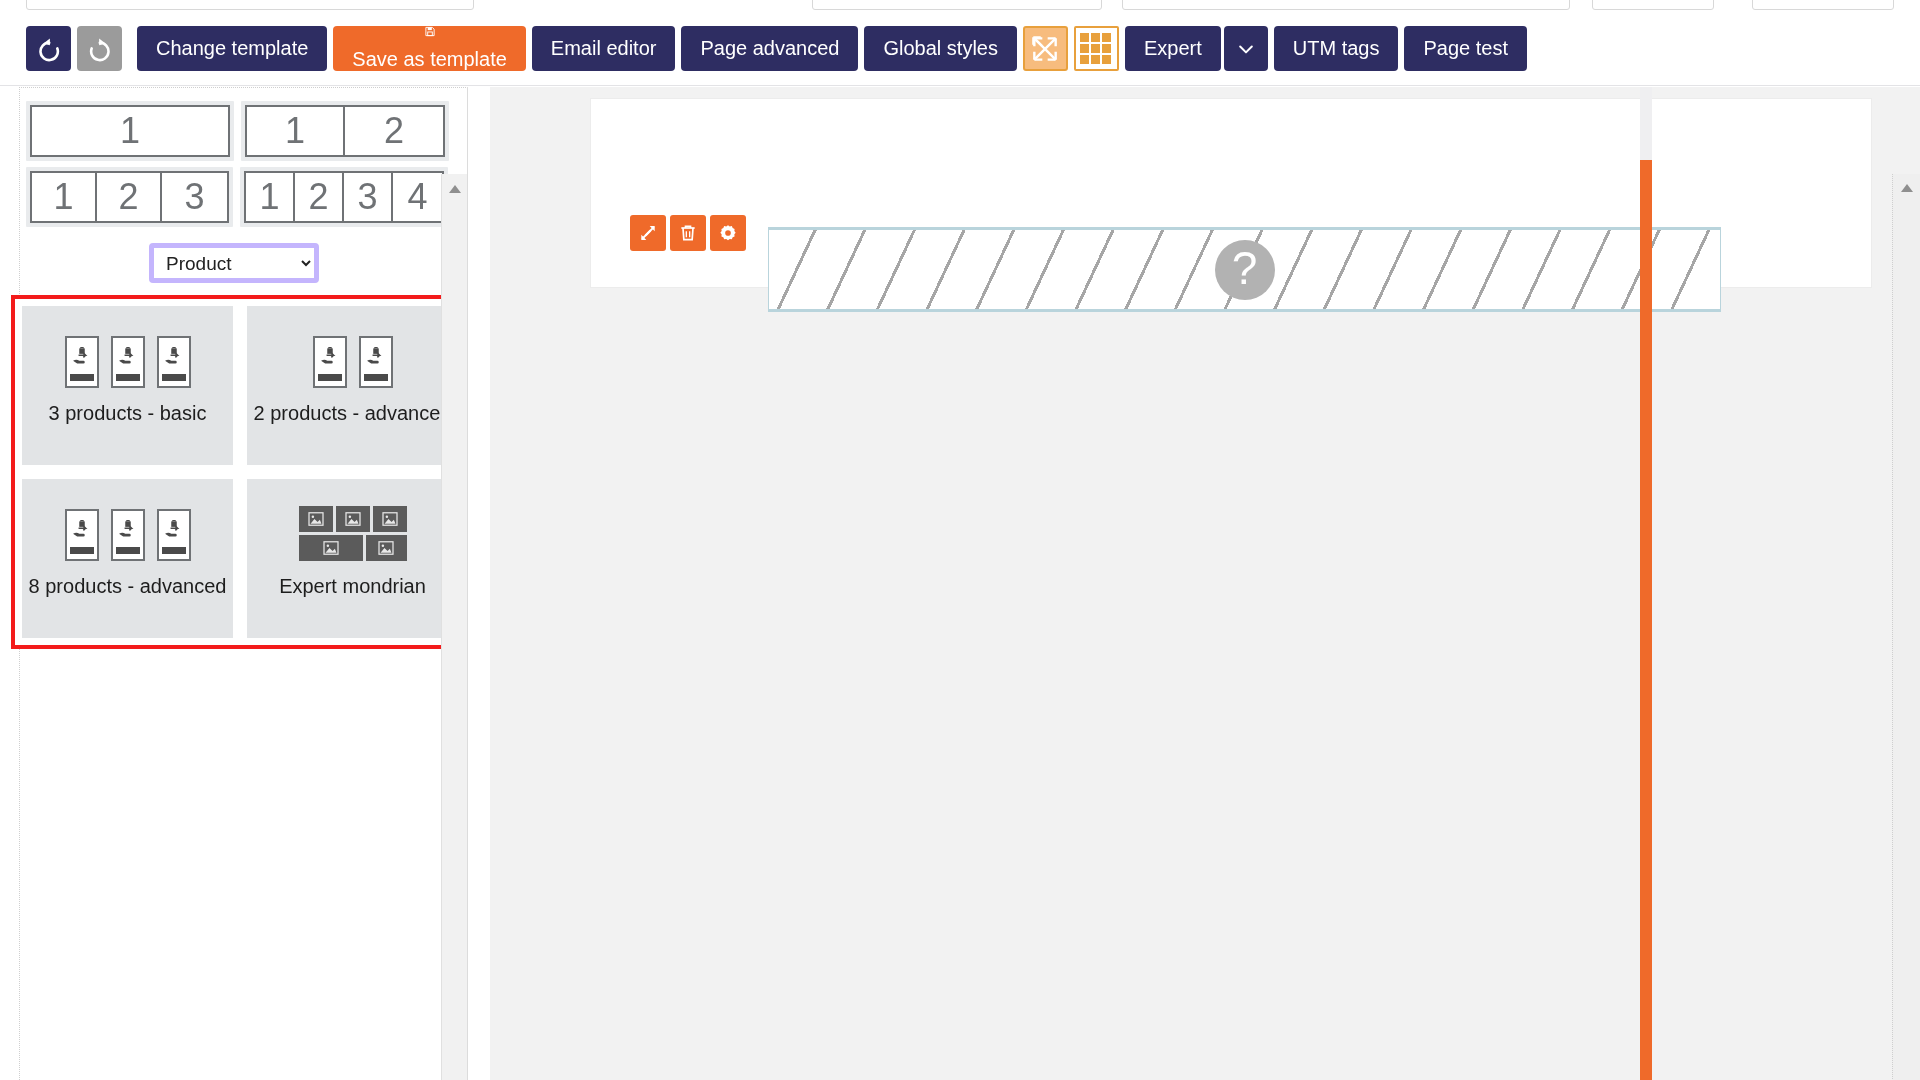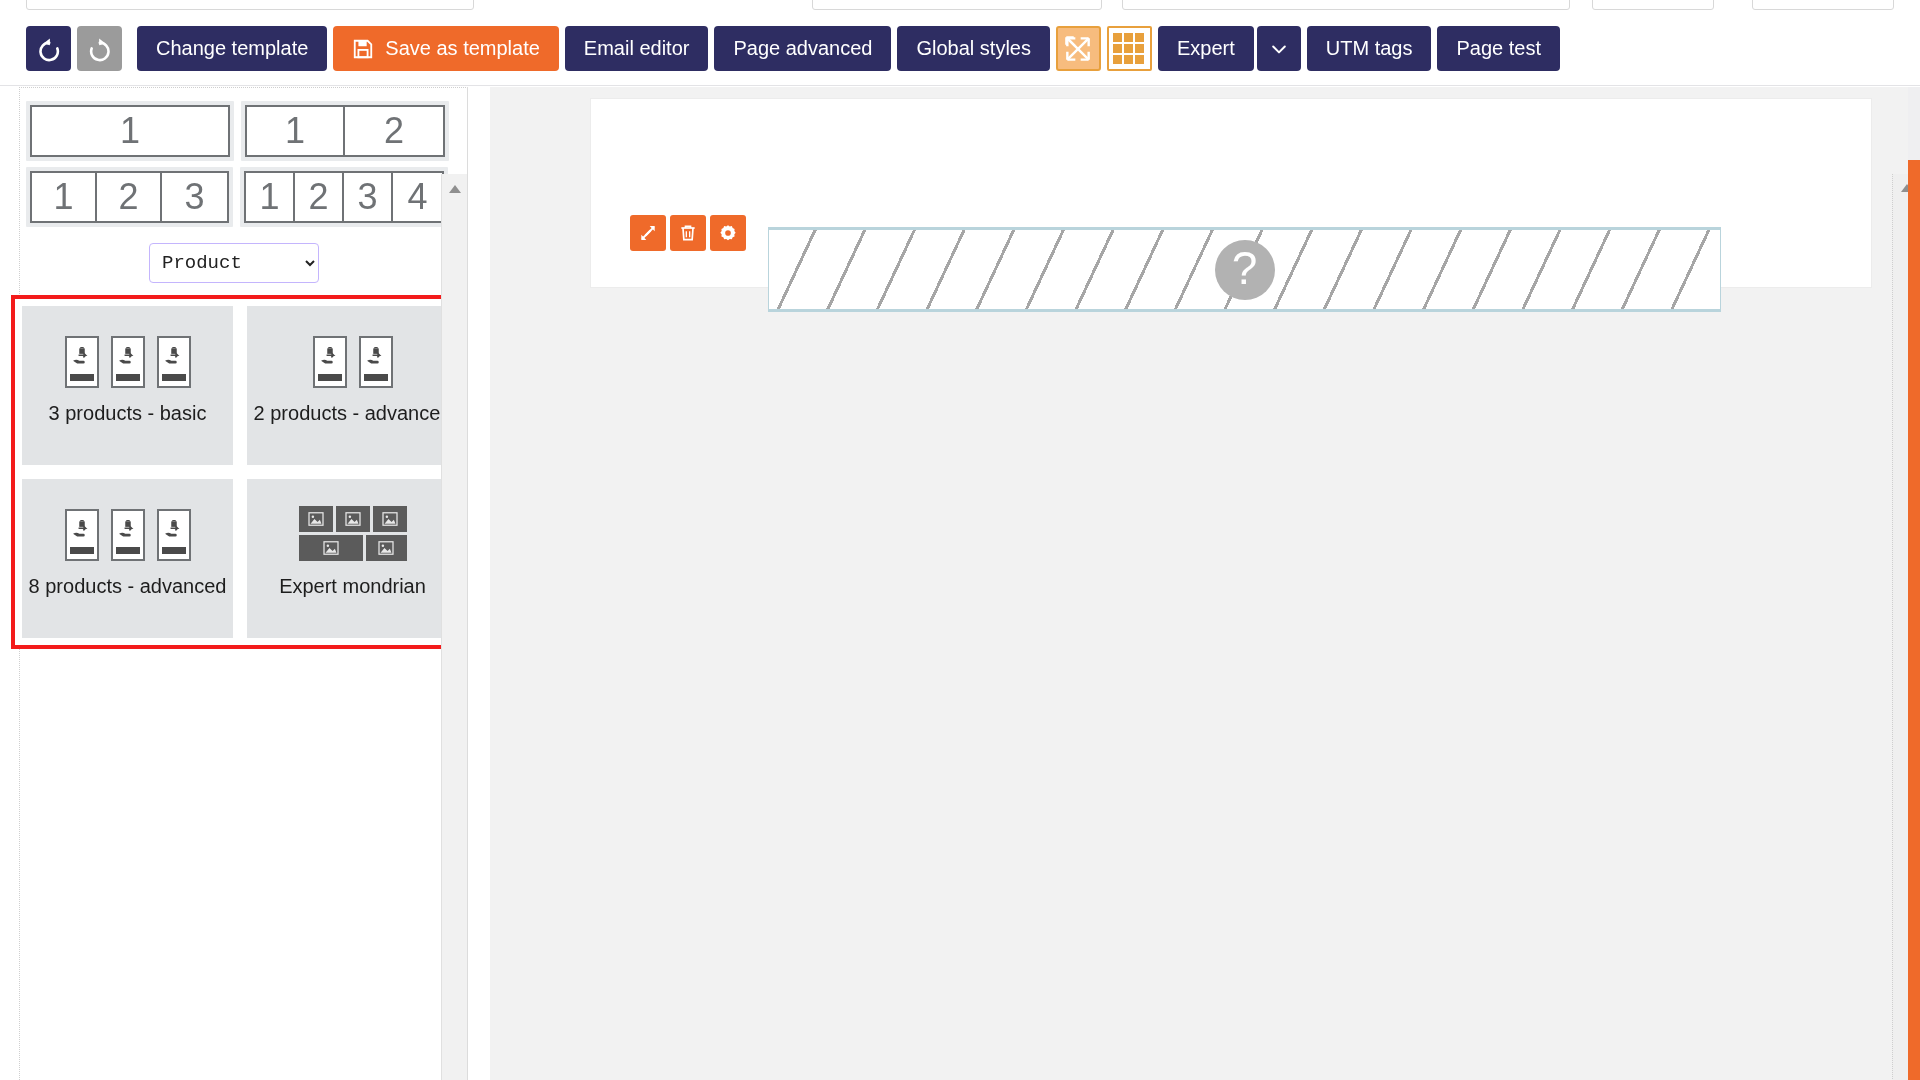--- a/index.html
+++ b/index.html
@@ -2,21 +2,21 @@
 <html><head>
 <meta charset="utf-8">
 <style>
   * { box-sizing: border-box; margin: 0; padding: 0; }
   html, body {
     width: 1920px; height: 1080px;
     background: #ffffff;
     font-family: "Liberation Sans", sans-serif;
     overflow: hidden;
   }
-  #app { position: relative; width: 1920px; height: 1080px; }
+  #app { position: relative; width: 1652px; height: 1080px; }
 
   
   .topstrip { position: absolute; left:0; top:0; width:1920px; height:12px; background:#fff; }
   .topstrip .ghost {
     position:absolute; top:-22px; height:32px;
     border:1px solid #d8d8d8; border-radius:3px; background:#fff;
   }
   .topstrip .ghost.g1 { left:26px;  width:448px; }
   .topstrip .ghost.g2 { left:812px; width:290px; }
   .topstrip .ghost.g3 { left:1122px;width:448px; }
@@ -31,21 +31,21 @@
   }
   .tbtn {
     height:45px; background:#2e2d62; color:#fff;
     border:none; border-radius:4px;
     font-size:20px; font-family:"Liberation Sans",sans-serif;
     display:flex; align-items:center; justify-content:center;
     padding:0 19px; white-space:nowrap; cursor:pointer;
   }
   .tbtn.icononly { width:45px; padding:0; }
   .tbtn.gray { background:#9b9b9b; }
-  .tbtn.orange { background:#ef6a2a; gap:11px; }
+  .tbtn.orange { background:#ef6a2a; gap:11px;flex-direction:column; }
   .tbtn.sq-orange {
     background:#f7bc7e; border:2px solid #e8a03c; border-radius:3px;
     width:45px; height:45px; padding:0;
   }
   .tbtn.sq-grid {
     background:#ffffff; border:2px solid #e8a03c; border-radius:2px;
     width:45px; height:45px; padding:0;
   }
   .browser-group { display:flex; gap:3px; }
   .tbtn.caretbtn { width:44px; padding:0; }
@@ -79,22 +79,22 @@
 
   .l1 .cell { width:196px; }
   .l2 .cell { width:98px; }
   .l3 .cell { width:65px; }
   .l4 .cell { width:49px; }
 
   
   .dd-wrap { display:flex; justify-content:center; padding:10px 0 12px 0; }
   select.dd {
     width:170px; height:40px; font-size:19px; padding:0 8px;
-    font-family:Liberation Mono, monospace;
-    border:1px solid #c4b5fd; border-radius:4px; background:#fff; color:#222;
+    font-family:Liberation Sans, sans-serif;
+    border:5px solid #c4b5fd; border-radius:4px; background:#fff; color:#222;
     cursor:pointer;
   }
 
   
   .blocks-panel {
     position:relative; margin:0 0 0 11px; width:460px;
     border:4px solid #f31b1b; background:#ffffff;
     padding:7px 6px 7px 7px;
   }
   .blocks-grid { display:flex; flex-wrap:wrap; gap:14px; }

